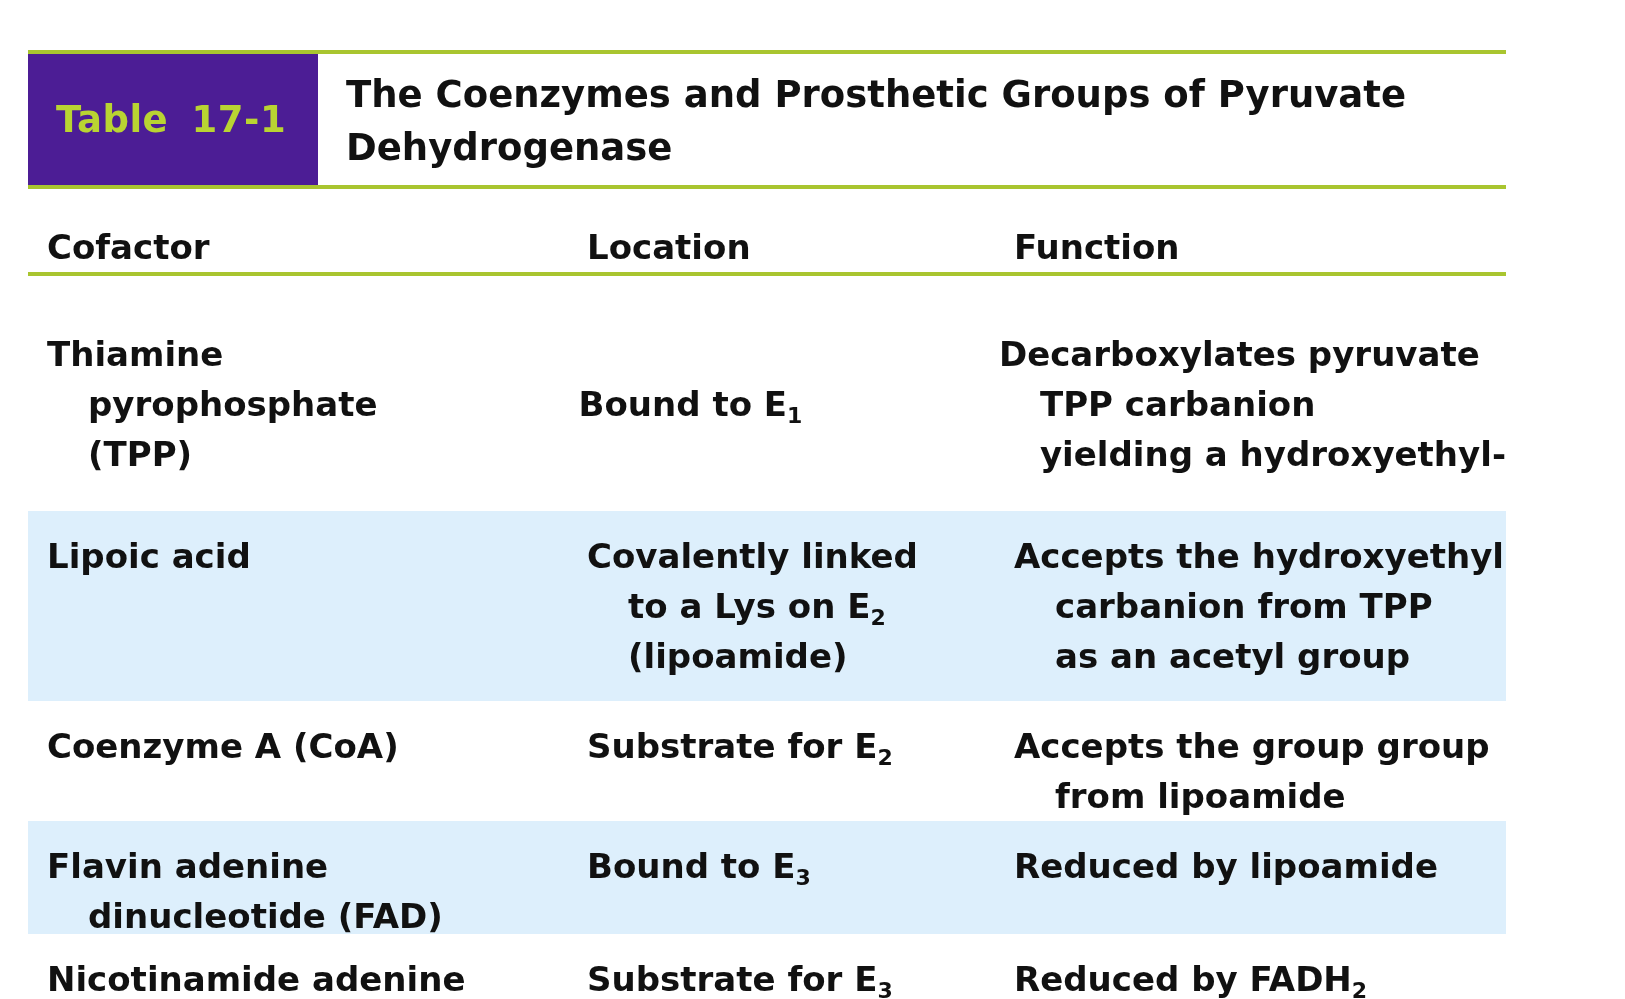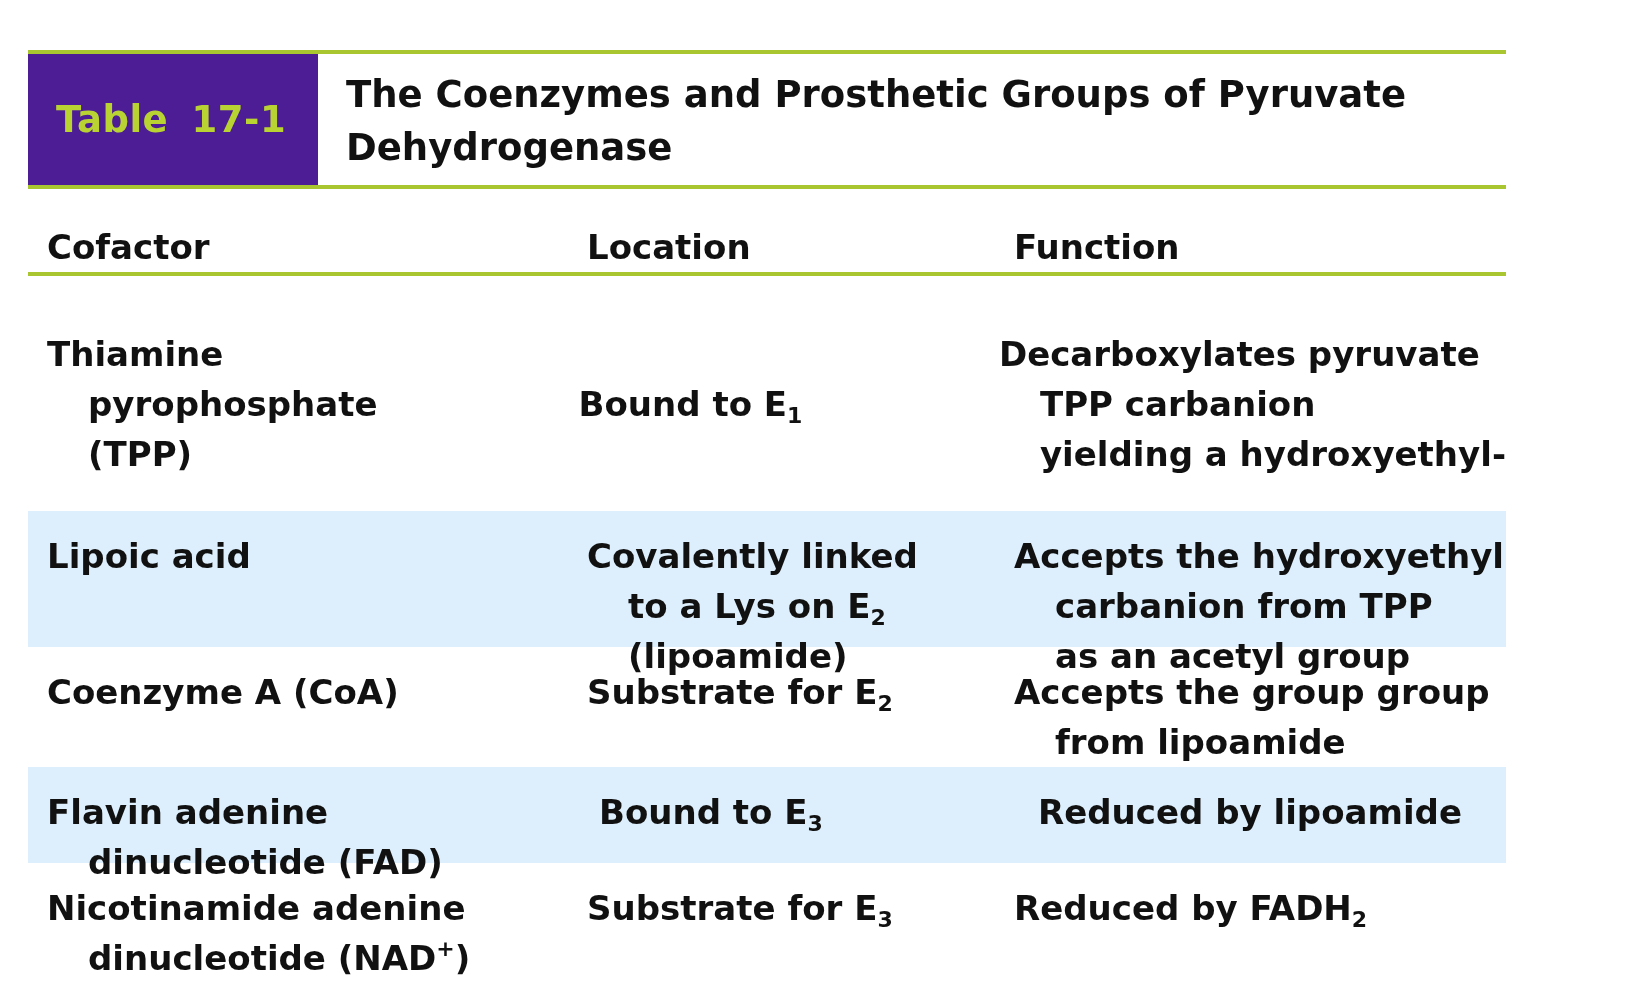--- a/index.html
+++ b/index.html
@@ -56,21 +56,21 @@
         </div>
         <div class="cell col2">
           <span class="line">Bound to E<sub>1</sub></span>
         </div>
         <div class="cell col3">
           <span class="line">Decarboxylates pyruvate</span>
           <span class="line indent">TPP carbanion</span>
           <span class="line indent">yielding a hydroxyethyl-</span>
         </div>
       </div>
-      <div class="row shaded" style="height: 136px;">
+      <div class="row shaded" style="height: 190px;">
         <div class="cell col1">
           <span class="line">Lipoic acid</span>
         </div>
         <div class="cell col2">
           <span class="line">Covalently linked</span>
           <span class="line indent">to a Lys on E<sub>2</sub></span>
           <span class="line indent">(lipoamide)</span>
         </div>
         <div class="cell col3">
           <span class="line">Accepts the hydroxyethyl</span>
@@ -83,21 +83,21 @@
           <span class="line">Coenzyme A (CoA)</span>
         </div>
         <div class="cell col2">
           <span class="line">Substrate for E<sub>2</sub></span>
         </div>
         <div class="cell col3">
           <span class="line">Accepts the group group</span>
           <span class="line indent">from lipoamide</span>
         </div>
       </div>
-      <div class="row shaded" style="height: 96px; gap: 12px;">
+      <div class="row shaded" style="height: 113px;">
         <div class="cell col1">
           <span class="line">Flavin adenine</span>
           <span class="line indent">dinucleotide (FAD)</span>
         </div>
         <div class="cell col2">
           <span class="line">Bound to E<sub>3</sub></span>
         </div>
         <div class="cell col3">
           <span class="line">Reduced by lipoamide</span>
         </div>

